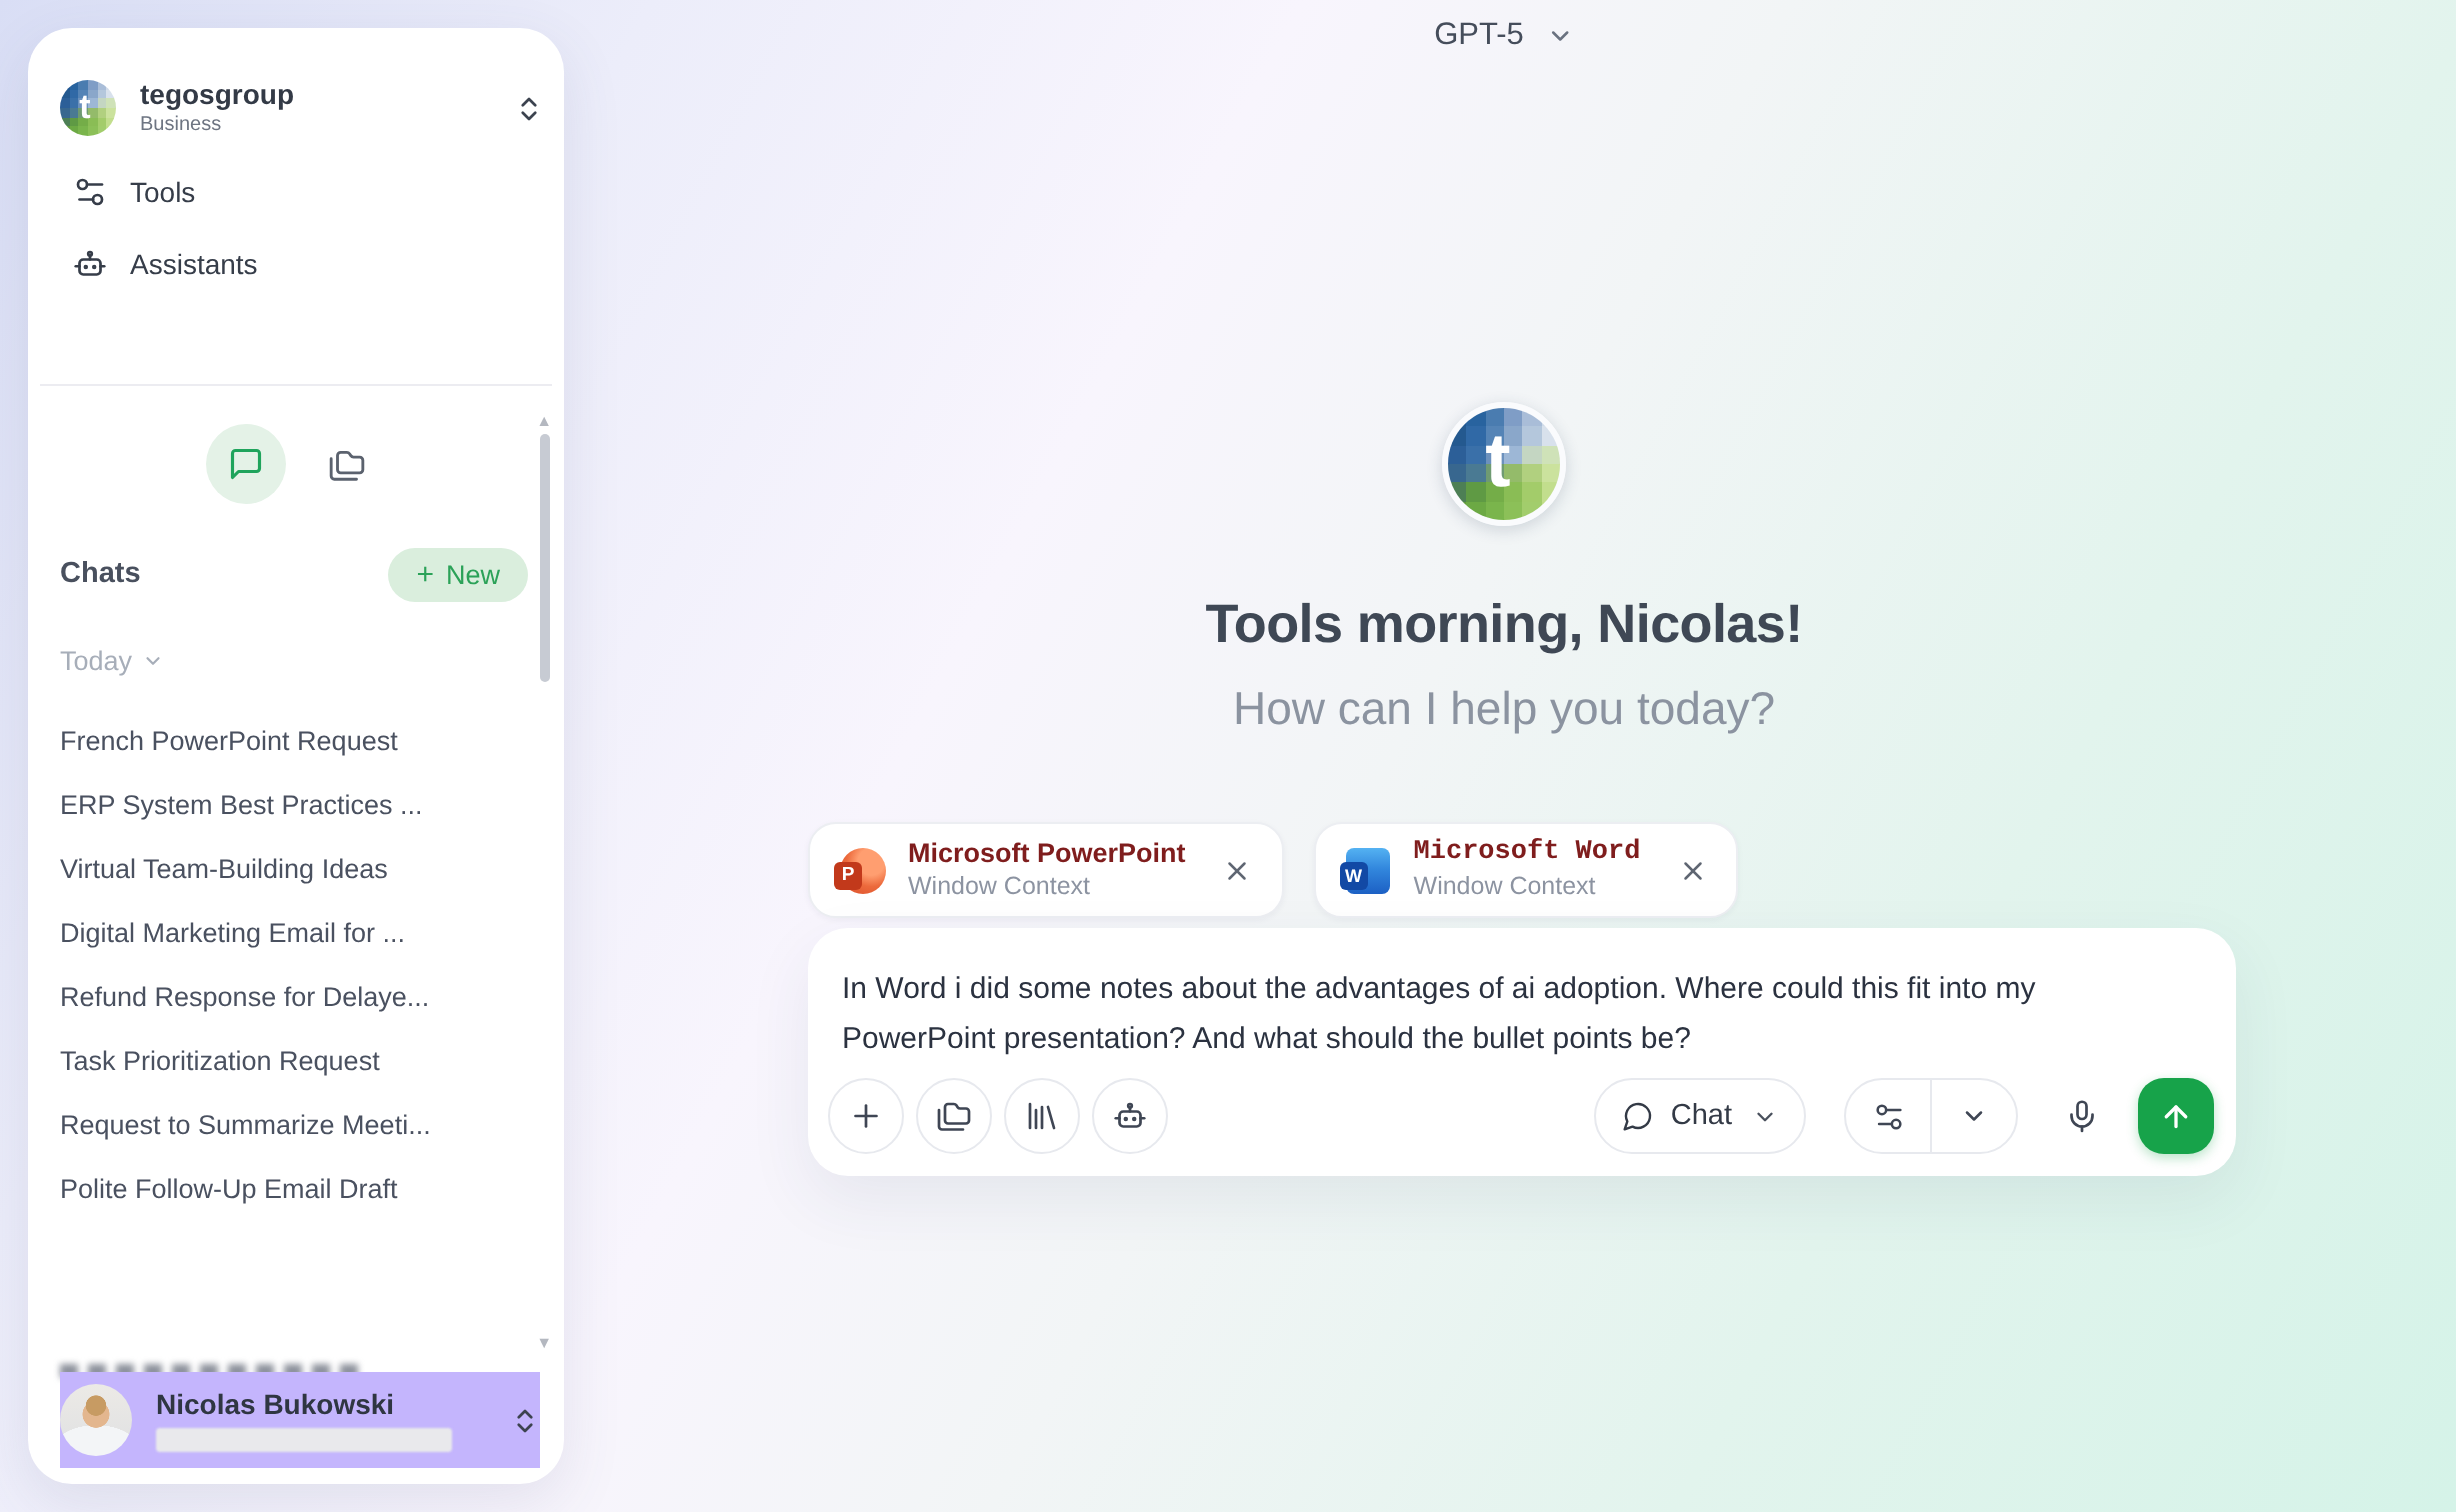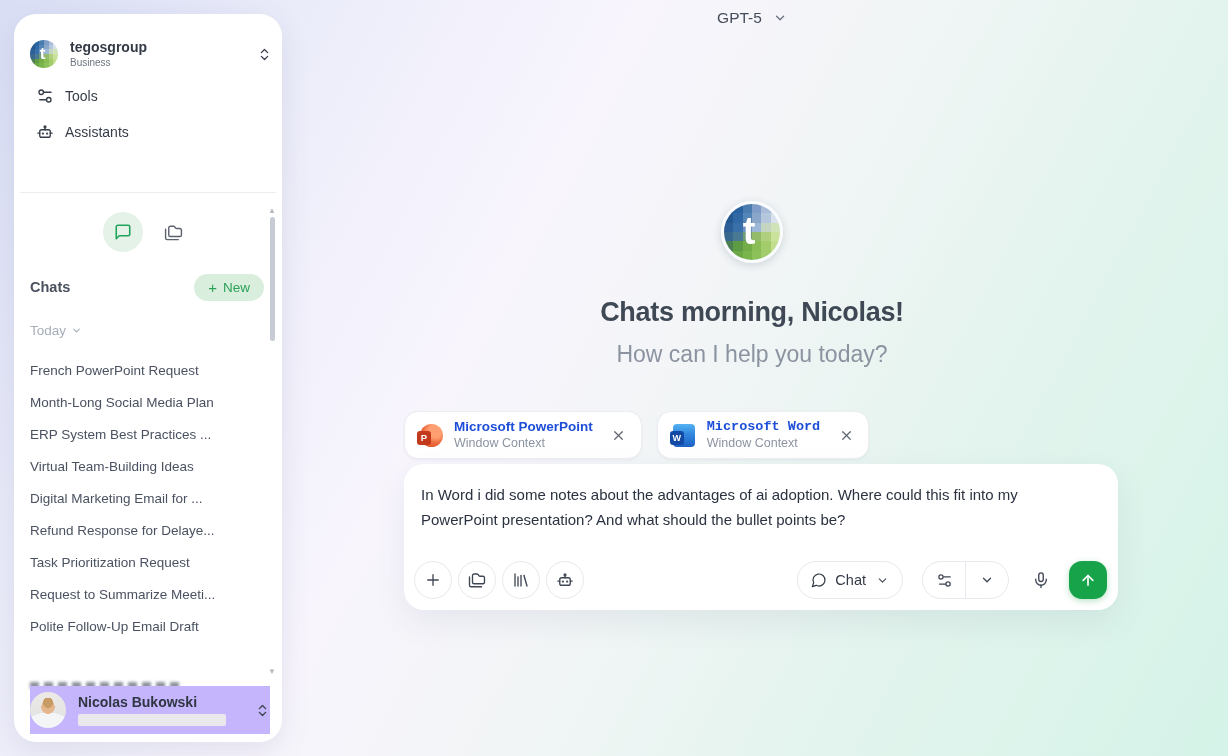--- a/index.html
+++ b/index.html
@@ -78,36 +78,36 @@
 
   .greet-title { position:absolute; top:297px; left:0; right:0; text-align:center;
     font-size:27px; font-weight:bold; color:#3f4855; letter-spacing:-.3px; }
   .greet-sub { position:absolute; top:341px; left:0; right:0; text-align:center;
     font-size:23px; color:#8b93a0; }
 
   .context-row { position:absolute; left:128px; top:411px; display:flex; gap:15px; }
   .chip { height:48px; background:#fff; border:1px solid #eceef2; border-radius:14px;
     box-shadow:0 1px 3px rgba(30,40,70,.05); display:flex; align-items:center; padding:0 12px; }
   .chip-text { margin-left:10px; line-height:1.2; }
-  .chip-title { font-size:13.5px; font-weight:bold; color:#1d4ed8; }
+  .chip-title { font-size:13.5px; font-weight:bold; color:#7f1d1d; }
   .chip-sub { font-size:12.5px; color:#8c93a1; margin-top:1px; }
   .chip-close { margin-left:16px; width:20px; height:20px; border:none; background:none; color:#5f6672; cursor:pointer; display:flex; align-items:center; justify-content:center; }
 
   .ppt-icon { position:relative; width:27px; height:27px; flex:0 0 27px; }
   .ppt-icon .disc { position:absolute; left:3px; top:2px; width:23px; height:23px; border-radius:50%;
     background:radial-gradient(circle at 68% 30%, #ff9e70 0 30%, #ec6a3c 55%, #d84a28 100%); }
   .ppt-icon .plate { position:absolute; left:0; top:9px; width:14px; height:14px; border-radius:3px; background:#c2391b;
     color:#fff; font-size:9.5px; font-weight:bold; display:flex; align-items:center; justify-content:center; }
   .word-icon { position:relative; width:27px; height:27px; flex:0 0 27px; }
   .word-icon .page { position:absolute; left:3px; top:2px; width:22px; height:23px; border-radius:4px;
     background:linear-gradient(180deg,#54b2f2 0%,#3287dd 45%,#1c60c4 100%); }
   .word-icon .plate { position:absolute; left:0; top:9px; width:14px; height:14px; border-radius:3px; background:#1249a5;
     color:#fff; font-size:9px; font-weight:bold; display:flex; align-items:center; justify-content:center; }
 
-  .composer { position:absolute; left:128px; top:464px; width:714px; height:146px;
+  .composer { position:absolute; left:128px; top:464px; width:714px; height:124px;
     background:#fff; border-radius:20px; box-shadow:0 12px 32px rgba(50,60,100,.08); }
   .composer-text { position:absolute; left:17px; right:20px; top:18px; font-size:15px; line-height:25px; color:#2b3240; cursor:text; }
   .composer-bar { position:absolute; left:10px; right:11px; bottom:11px; height:38px; display:flex; align-items:center; }
   .round-btn { width:38px; height:38px; border-radius:50%; border:1px solid #e7e9ee; background:#fff;
     display:flex; align-items:center; justify-content:center; color:#3f4654; cursor:pointer; margin-right:6px; }
   .spacer { flex:1; }
   .mode-pill { height:38px; border:1px solid #e7e9ee; border-radius:19px; background:#fff; display:flex; align-items:center;
     padding:0 13px; gap:8px; color:#333a46; font-size:14.5px; cursor:pointer; margin-right:19px; font-family:inherit; }
   .mode-pill .chev { color:#4a515d; margin-left:2px; }
   .split-pill { height:38px; border:1px solid #e7e9ee; border-radius:19px; background:#fff; display:flex; align-items:stretch; margin-right:14px; overflow:hidden; }
@@ -244,21 +244,20 @@
       <span>Today</span>
       <span>
         <svg width="11" height="11" viewBox="0 0 24 24" fill="none" stroke="currentColor" stroke-width="2.4" stroke-linecap="round" stroke-linejoin="round">
             <path d="m6 9 6 6 6-6"></path>
           </svg>
       </span>
     </div>
 
     <div class="chat-list">
         <div class="chat-item">French PowerPoint Request</div>
-        <div class="chat-item">Month-Long Social Media Plan</div>
         <div class="chat-item">ERP System Best Practices ...</div>
         <div class="chat-item">Virtual Team-Building Ideas</div>
         <div class="chat-item">Digital Marketing Email for ...</div>
         <div class="chat-item">Refund Response for Delaye...</div>
         <div class="chat-item">Task Prioritization Request</div>
         <div class="chat-item">Request to Summarize Meeti...</div>
         <div class="chat-item">Polite Follow-Up Email Draft</div>
       </div>
 
     <div class="chat-clipped">
@@ -326,21 +325,21 @@
           <span style="background: rgb(95, 154, 60);"></span>
           <span style="background: rgb(108, 169, 68);"></span>
           <span style="background: rgb(122, 181, 76);"></span>
           <span style="background: rgb(140, 192, 88);"></span>
           <span style="background: rgb(162, 205, 108);"></span>
           <span style="background: rgb(191, 221, 135);"></span>
         </div>
       <span class="logo-letter">t</span>
     </div>
 
-    <h1 class="greet-title">Chats morning, Nicolas!</h1>
+    <h1 class="greet-title">Tools morning, Nicolas!</h1>
     <div class="greet-sub">How can I help you today?</div>
 
     <div class="context-row">
       <div class="chip">
         <span class="ppt-icon">
           <span class="disc"></span>
           <span class="plate">P</span>
         </span>
         <span class="chip-text">
           <span class="chip-title" style="display:block;">Microsoft PowerPoint</span>

